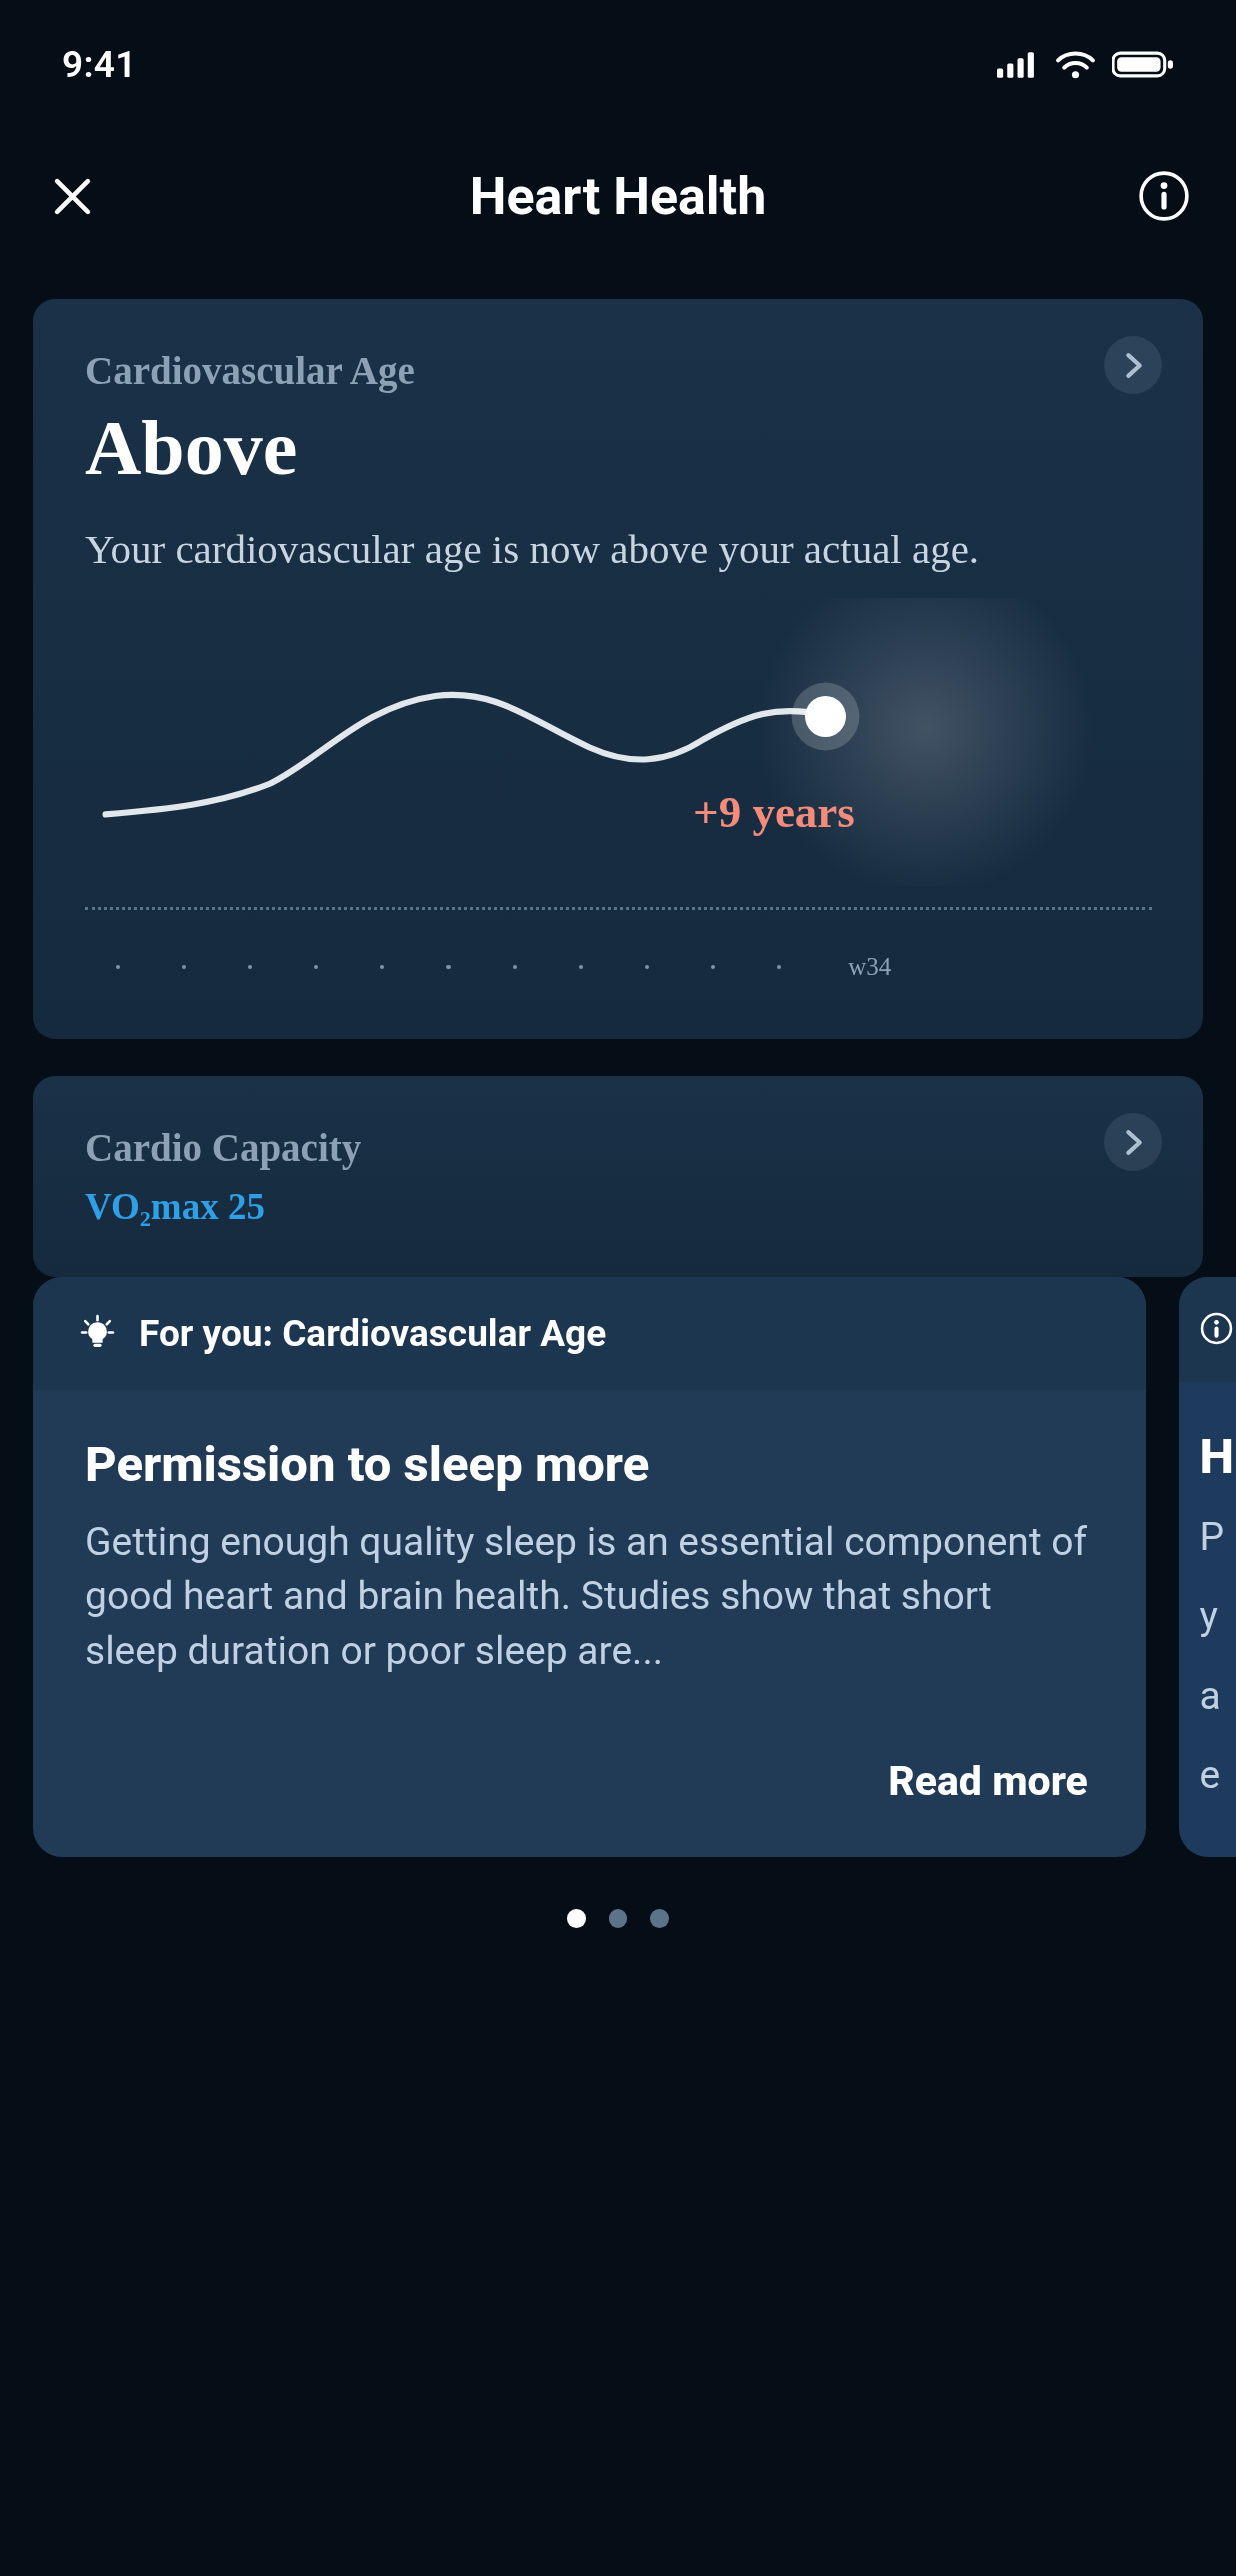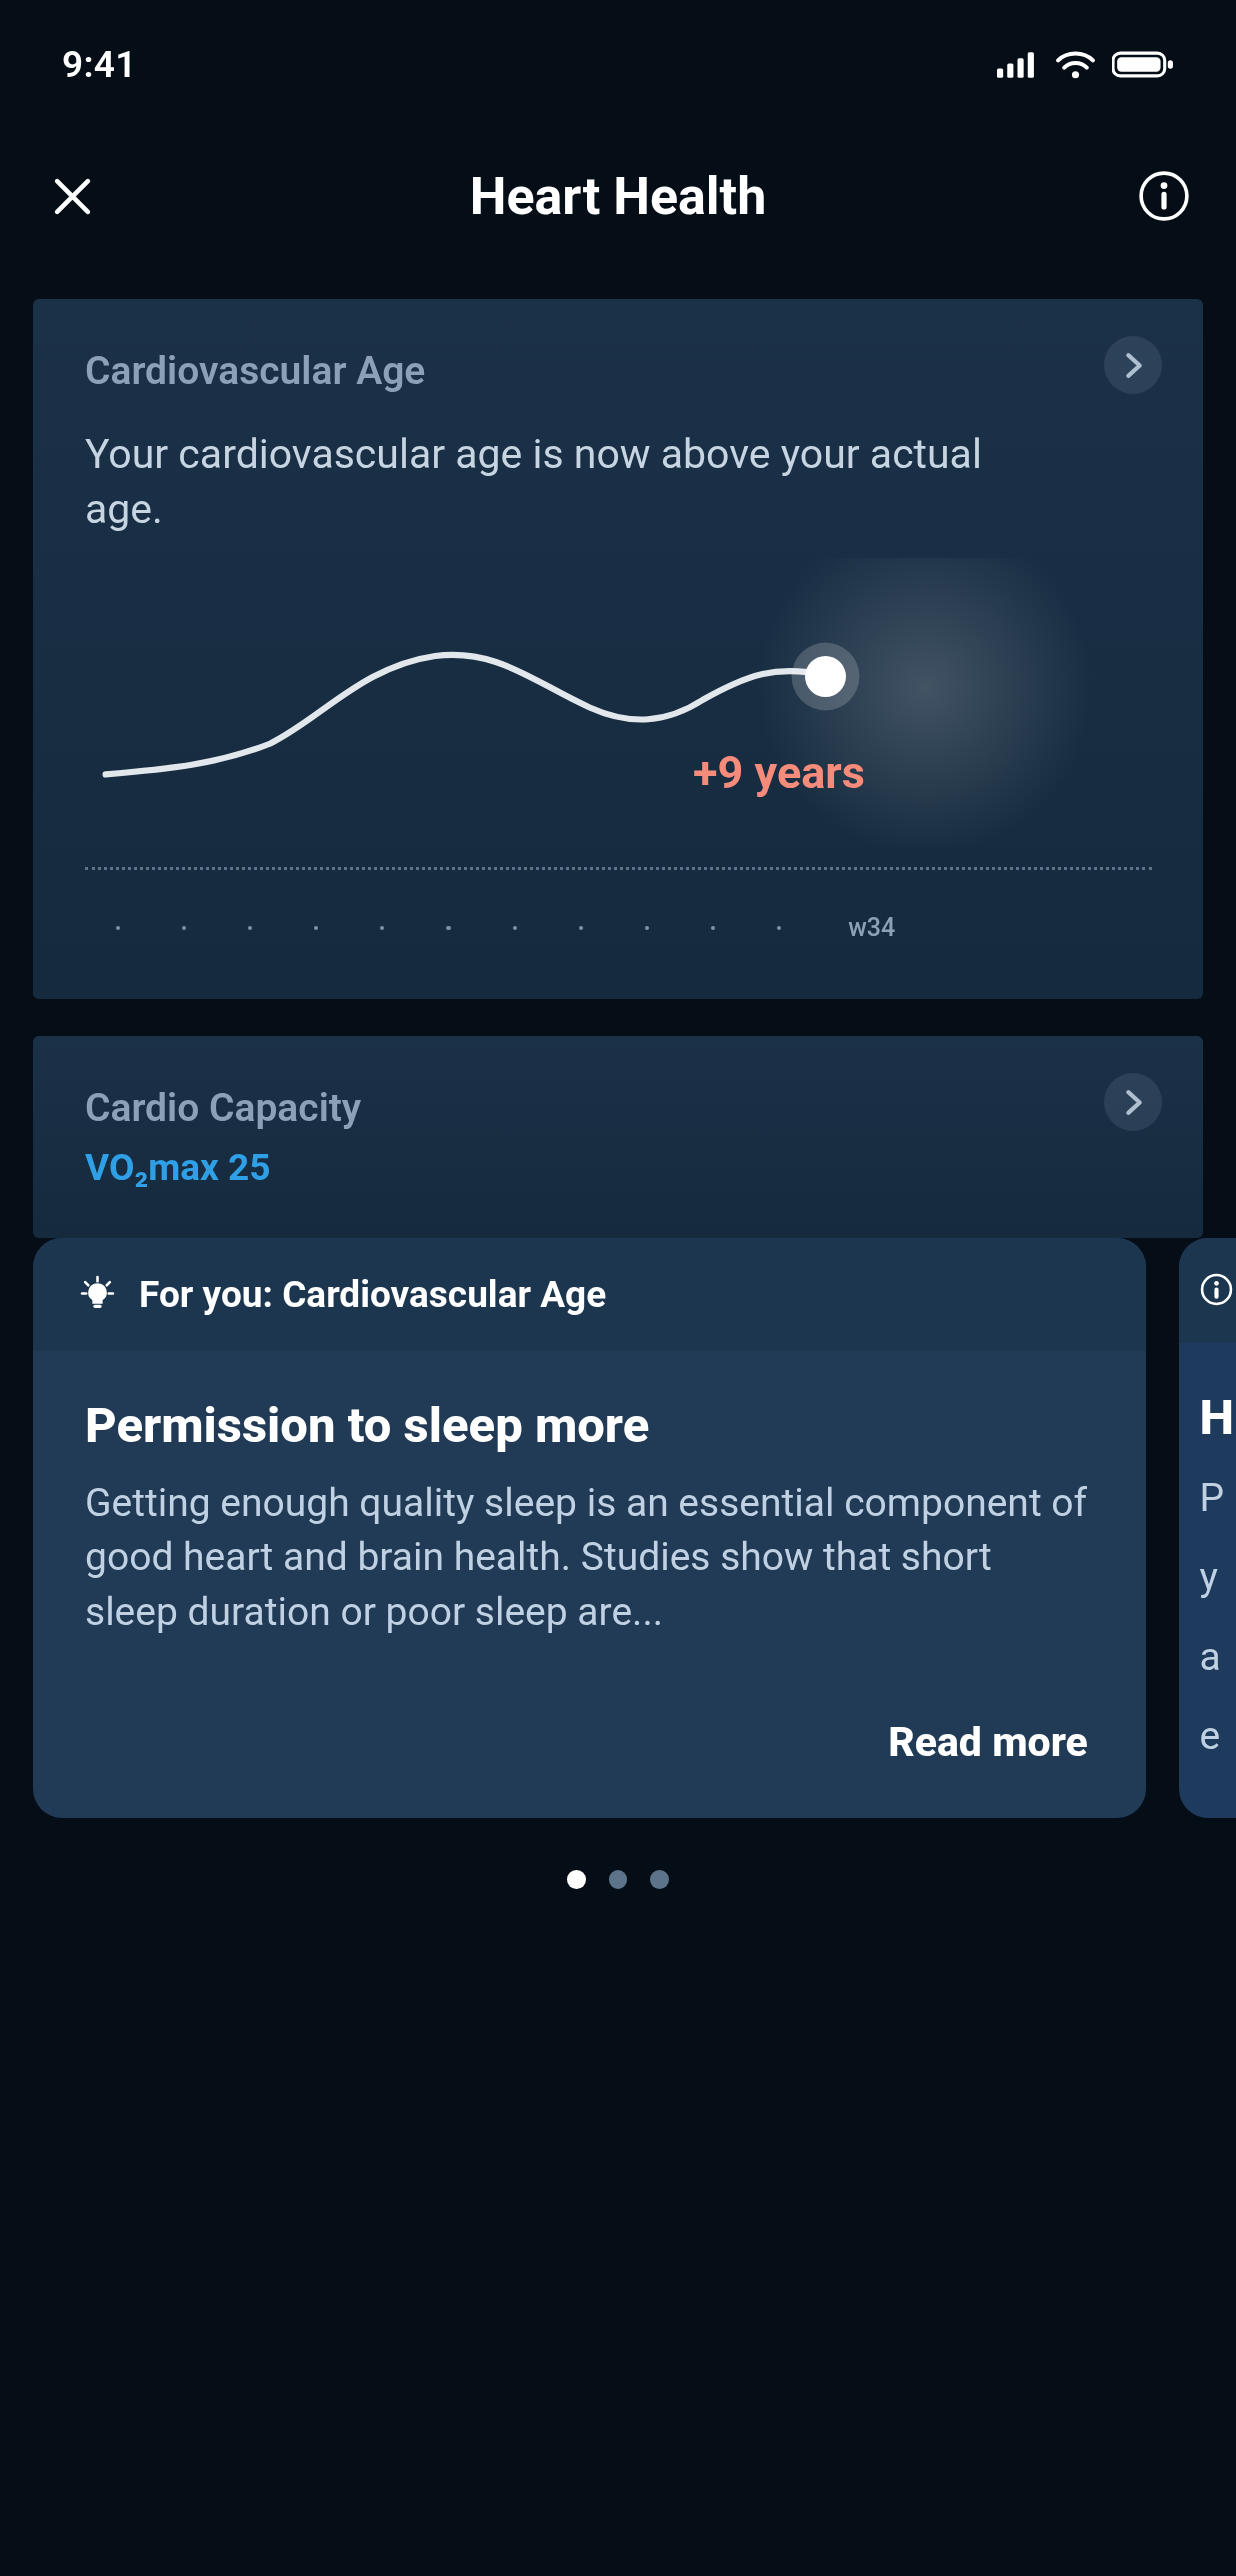--- a/index.html
+++ b/index.html
@@ -27,23 +27,24 @@
     padding:62px 41px 72px 41px;
   }
   .header-title { font-size:52px; font-weight:700; color:#fff; }
   .icon-btn { width:62px; height:62px; display:flex; align-items:center; justify-content:center; }
 
   
   .cards { padding:0 33px; display:flex; flex-direction:column; gap:37px; }
 
   .card {
     background:linear-gradient(180deg,#1b3148 0%,#152a3d 100%);
-    border-radius:6px;
+    border-radius:22px;
     padding:49px 52px 49px 52px;
     position:relative;
+    font-family:Liberation Serif, serif;
   }
   .card-chevron {
     position:absolute; top:37px; right:41px;
     width:58px; height:58px; border-radius:29px;
     background:rgba(180,200,220,0.12);
     display:flex; align-items:center; justify-content:center;
   }
   .card-label { font-size:39px; font-weight:600; color:#8ca1b5; margin-bottom:14.4px; }
   .card-value { font-size:78px; font-weight:800; color:#fff; line-height:1.05; }
   .card-desc { font-size:41px; font-weight:400; color:#c7d5e2; line-height:1.35; margin-top:33px; max-width:979px; }
@@ -171,20 +172,21 @@
 
   <div class="cards">
 
     <div class="card">
       <div class="card-chevron">
         <svg width="27" height="27" viewBox="0 0 52 52">
             <path d="M16 6 L38 26 L16 46" fill="none" stroke="#aebfd0" stroke-width="8" stroke-linecap="round" stroke-linejoin="round"></path>
           </svg>
       </div>
       <div class="card-label">Cardiovascular Age</div>
+      <div class="card-value">Above</div>
       <div class="card-desc">Your cardiovascular age is now above your actual age.</div>
 
       <div class="cvage-chart">
         <div class="cvage-glow"></div>
         <svg class="cvage-svg" viewBox="0 0 2072 400" preserveAspectRatio="none">
           <path d="M 40 360
                    C 160 350, 260 340, 360 300
                    C 460 250, 540 150, 680 130
                    C 800 115, 870 180, 980 230
                    C 1060 266, 1130 260, 1200 215

